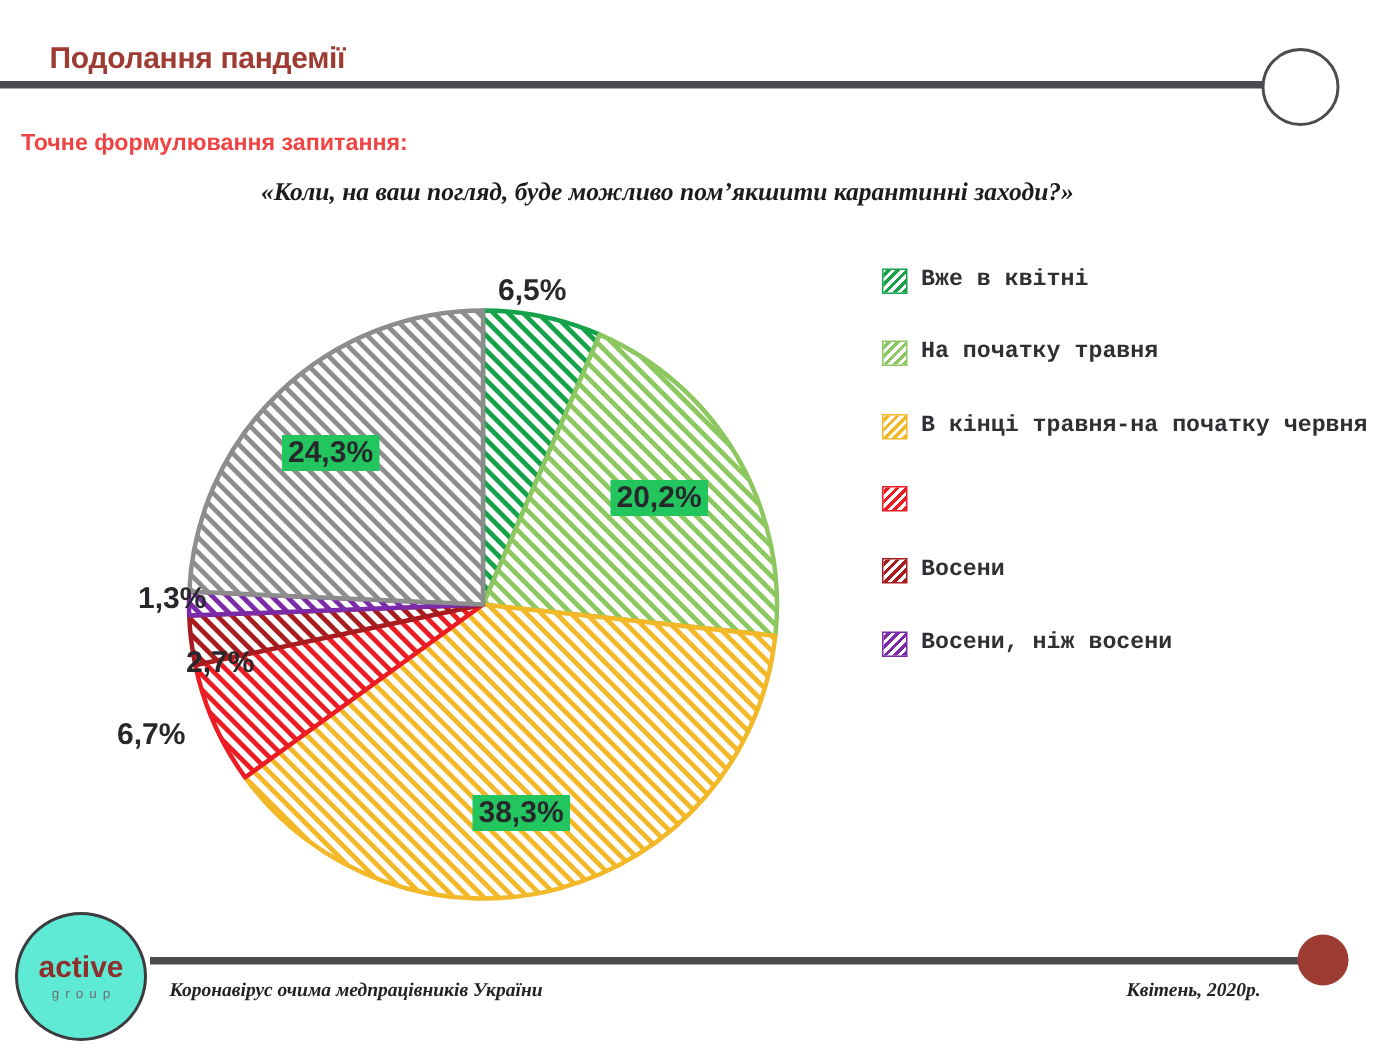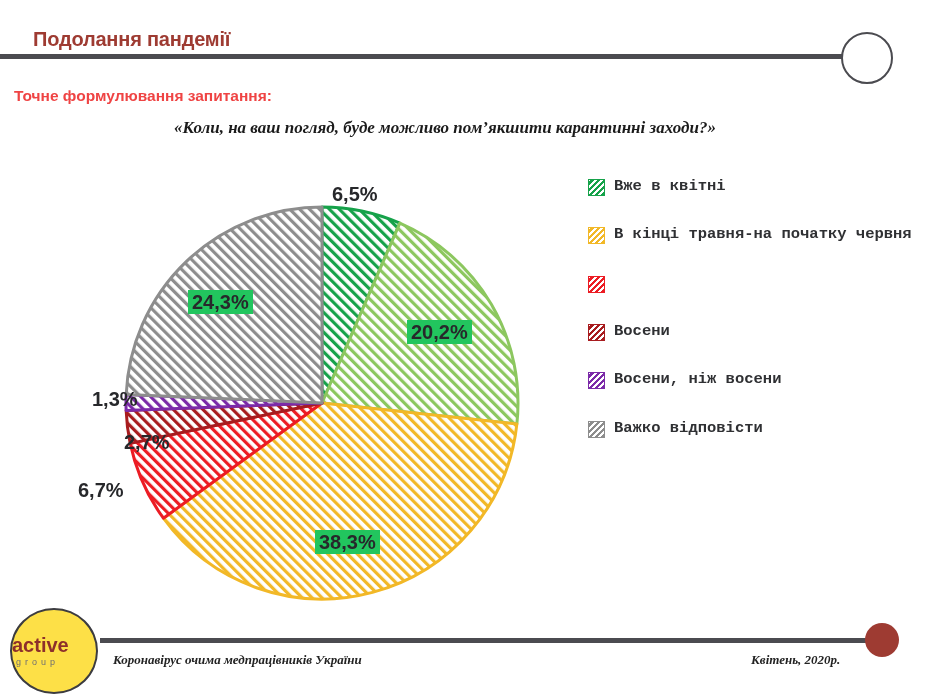--- a/index.html
+++ b/index.html
@@ -142,25 +142,25 @@
     background: #9e3b32;
   }
   .ftr-logo {
     position: absolute;
     left: 10px;
     top: 608px;
     width: 88px;
     height: 86px;
     border: 2.5px solid #3c3c40;
     border-radius: 50%;
-    background: #fde047;
+    background: #5eead4;
     box-sizing: border-box;
     display: flex;
     flex-direction: column;
-    align-items: flex-start;
+    align-items: center;
     justify-content: center;
   }
   .logo-active {
     font-size: 20px;
     font-weight: bold;
     color: #8d2f2b;
     line-height: 1;
   }
   .logo-group {
     font-size: 9px;
@@ -256,37 +256,37 @@
     <div class="dlabel plain" id="lbl-5" style="left:-22px; top:197px;text-align:right;">1,3%</div>
     <div class="dlabel" id="lbl-6" style="left:78px; top:100px;">24,3%</div>
   </div>
 
   <div class="legend" id="legend">
       <div class="leg-row">
         <span class="leg-swatch" style="background: repeating-linear-gradient(-45deg, rgb(22, 162, 74) 0px, rgb(22, 162, 74) 2.2px, rgb(255, 255, 255) 2.2px, rgb(255, 255, 255) 4.4px); border: 1.6px solid rgb(22, 162, 74);"></span>
         <span class="leg-label">Вже в квітні</span>
       </div>
       <div class="leg-row">
+        <span class="leg-swatch" style="background: repeating-linear-gradient(-45deg, rgb(140, 199, 95) 0px, rgb(140, 199, 95) 2.2px, rgb(255, 255, 255) 2.2px, rgb(255, 255, 255) 4.4px); border: 1.6px solid rgb(140, 199, 95);"></span>
+        <span class="leg-label">На початку травня</span>
+      </div>
+      <div class="leg-row">
         <span class="leg-swatch" style="background: repeating-linear-gradient(-45deg, rgb(242, 184, 39) 0px, rgb(242, 184, 39) 2.2px, rgb(255, 255, 255) 2.2px, rgb(255, 255, 255) 4.4px); border: 1.6px solid rgb(242, 184, 39);"></span>
         <span class="leg-label">В кінці травня-на початку червня</span>
       </div>
       <div class="leg-row">
         <span class="leg-swatch" style="background: repeating-linear-gradient(-45deg, rgb(236, 28, 36) 0px, rgb(236, 28, 36) 2.2px, rgb(255, 255, 255) 2.2px, rgb(255, 255, 255) 4.4px); border: 1.6px solid rgb(236, 28, 36);"></span>
       </div>
       <div class="leg-row">
         <span class="leg-swatch" style="background: repeating-linear-gradient(-45deg, rgb(168, 28, 31) 0px, rgb(168, 28, 31) 2.2px, rgb(255, 255, 255) 2.2px, rgb(255, 255, 255) 4.4px); border: 1.6px solid rgb(168, 28, 31);"></span>
         <span class="leg-label">Восени</span>
       </div>
       <div class="leg-row">
         <span class="leg-swatch" style="background: repeating-linear-gradient(-45deg, rgb(123, 42, 168) 0px, rgb(123, 42, 168) 2.2px, rgb(255, 255, 255) 2.2px, rgb(255, 255, 255) 4.4px); border: 1.6px solid rgb(123, 42, 168);"></span>
         <span class="leg-label">Восени, ніж восени</span>
-      </div>
-      <div class="leg-row">
-        <span class="leg-swatch" style="background: repeating-linear-gradient(-45deg, rgb(141, 141, 141) 0px, rgb(141, 141, 141) 2.2px, rgb(255, 255, 255) 2.2px, rgb(255, 255, 255) 4.4px); border: 1.6px solid rgb(141, 141, 141);"></span>
-        <span class="leg-label">Важко відповісти</span>
       </div>
     </div>
 
   <div class="ftr-rule"></div>
   <div class="ftr-dot"></div>
   <div class="ftr-logo">
     <div class="logo-active">active</div>
     <div class="logo-group">group</div>
   </div>
   <div class="ftr-left">Коронавірус очима медпрацівників України</div>

